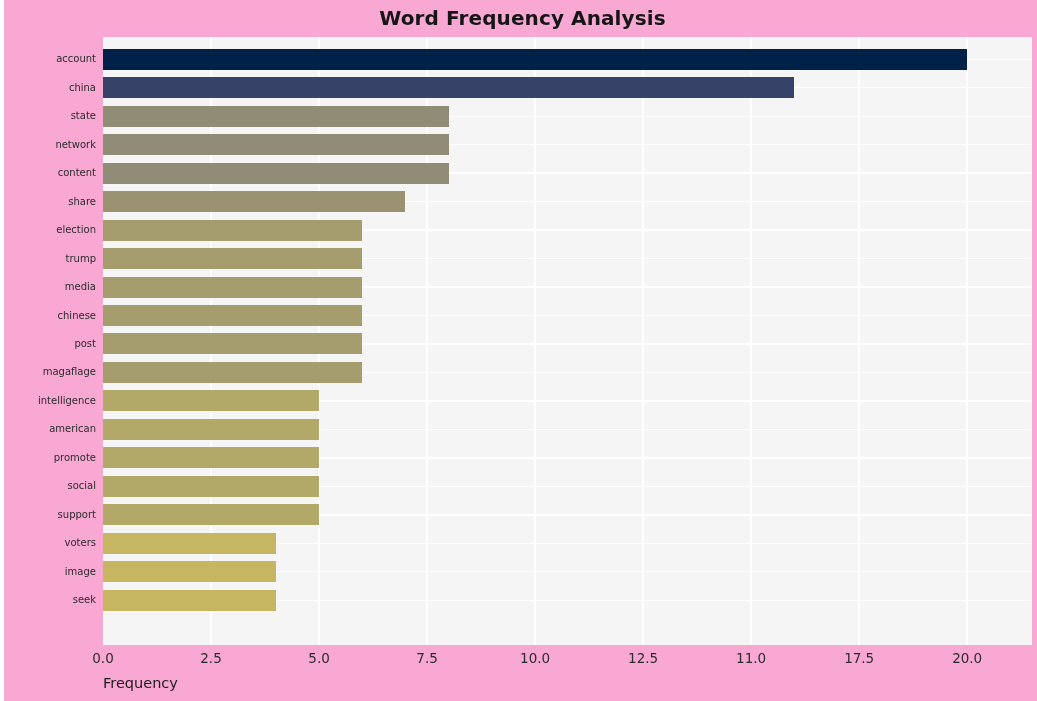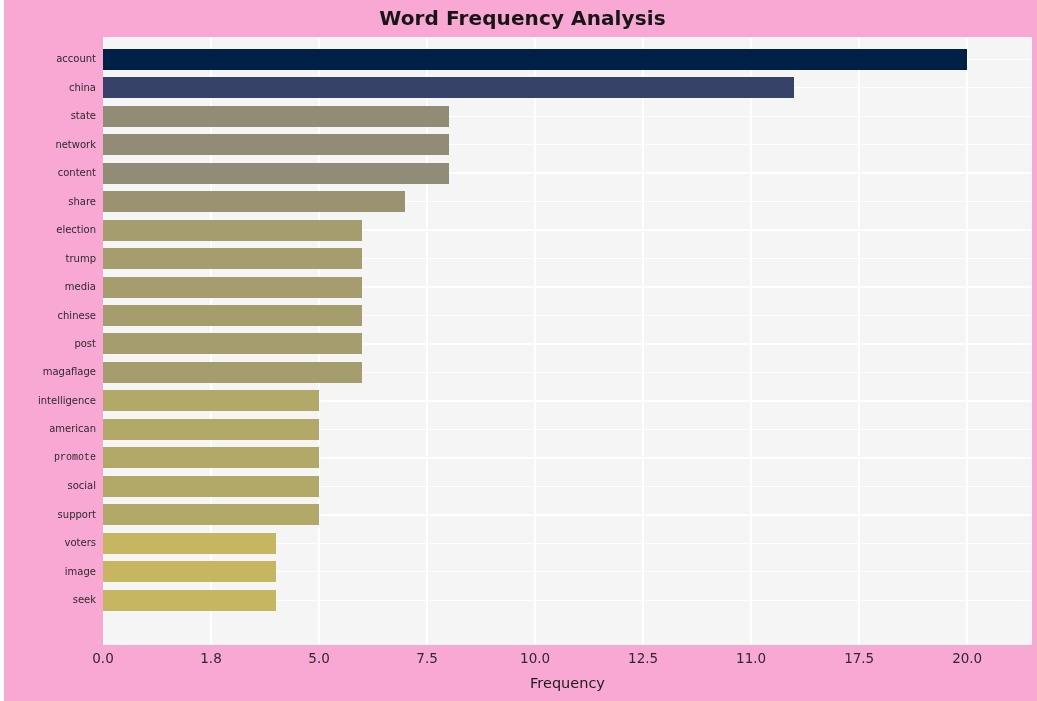--- a/index.html
+++ b/index.html
@@ -109,21 +109,20 @@
     font-size: 13.5px;
     color: #2b2b2b;
     white-space: nowrap;
   }
 
   #xaxis-title {
     position: absolute;
     left: 99px;
     top: 675px;
     width: 929px;
-    text-align: center;
     font-size: 14.5px;
     color: #1c1c1c;
   }
 </style>
 </head>
 <body>
 
 <div id="figure">
 
   <div id="chart-title">Word Frequency Analysis</div>
@@ -192,30 +191,30 @@
       <div class="ylabel" style="top: 129.124px;">content</div>
       <div class="ylabel" style="top: 157.601px;">share</div>
       <div class="ylabel" style="top: 186.079px;">election</div>
       <div class="ylabel" style="top: 214.557px;">trump</div>
       <div class="ylabel" style="top: 243.035px;">media</div>
       <div class="ylabel" style="top: 271.512px;">chinese</div>
       <div class="ylabel" style="top: 299.99px;">post</div>
       <div class="ylabel" style="top: 328.468px;">magaflage</div>
       <div class="ylabel" style="top: 356.946px;">intelligence</div>
       <div class="ylabel" style="top: 385.423px;">american</div>
-      <div class="ylabel" style="top: 413.901px; font-family: Liberation Mono, monospace;">promote</div>
+      <div class="ylabel" style="top: 413.901px;">promote</div>
       <div class="ylabel" style="top: 442.379px;">social</div>
       <div class="ylabel" style="top: 470.857px;">support</div>
       <div class="ylabel" style="top: 499.334px;">voters</div>
       <div class="ylabel" style="top: 527.812px;">image</div>
       <div class="ylabel" style="top: 556.29px;">seek</div>
     </div>
   <div id="xlabels">
       <div class="xlabel" style="left: 99px;">0.0</div>
-      <div class="xlabel" style="left: 207.023px;">1.8</div>
+      <div class="xlabel" style="left: 207.023px;">2.5</div>
       <div class="xlabel" style="left: 315.047px;">5.0</div>
       <div class="xlabel" style="left: 423.07px;">7.5</div>
       <div class="xlabel" style="left: 531.093px;">10.0</div>
       <div class="xlabel" style="left: 639.116px;">12.5</div>
       <div class="xlabel" style="left: 747.14px;">11.0</div>
       <div class="xlabel" style="left: 855.163px;">17.5</div>
       <div class="xlabel" style="left: 963.186px;">20.0</div>
     </div>
 
   <div id="xaxis-title">Frequency</div>

